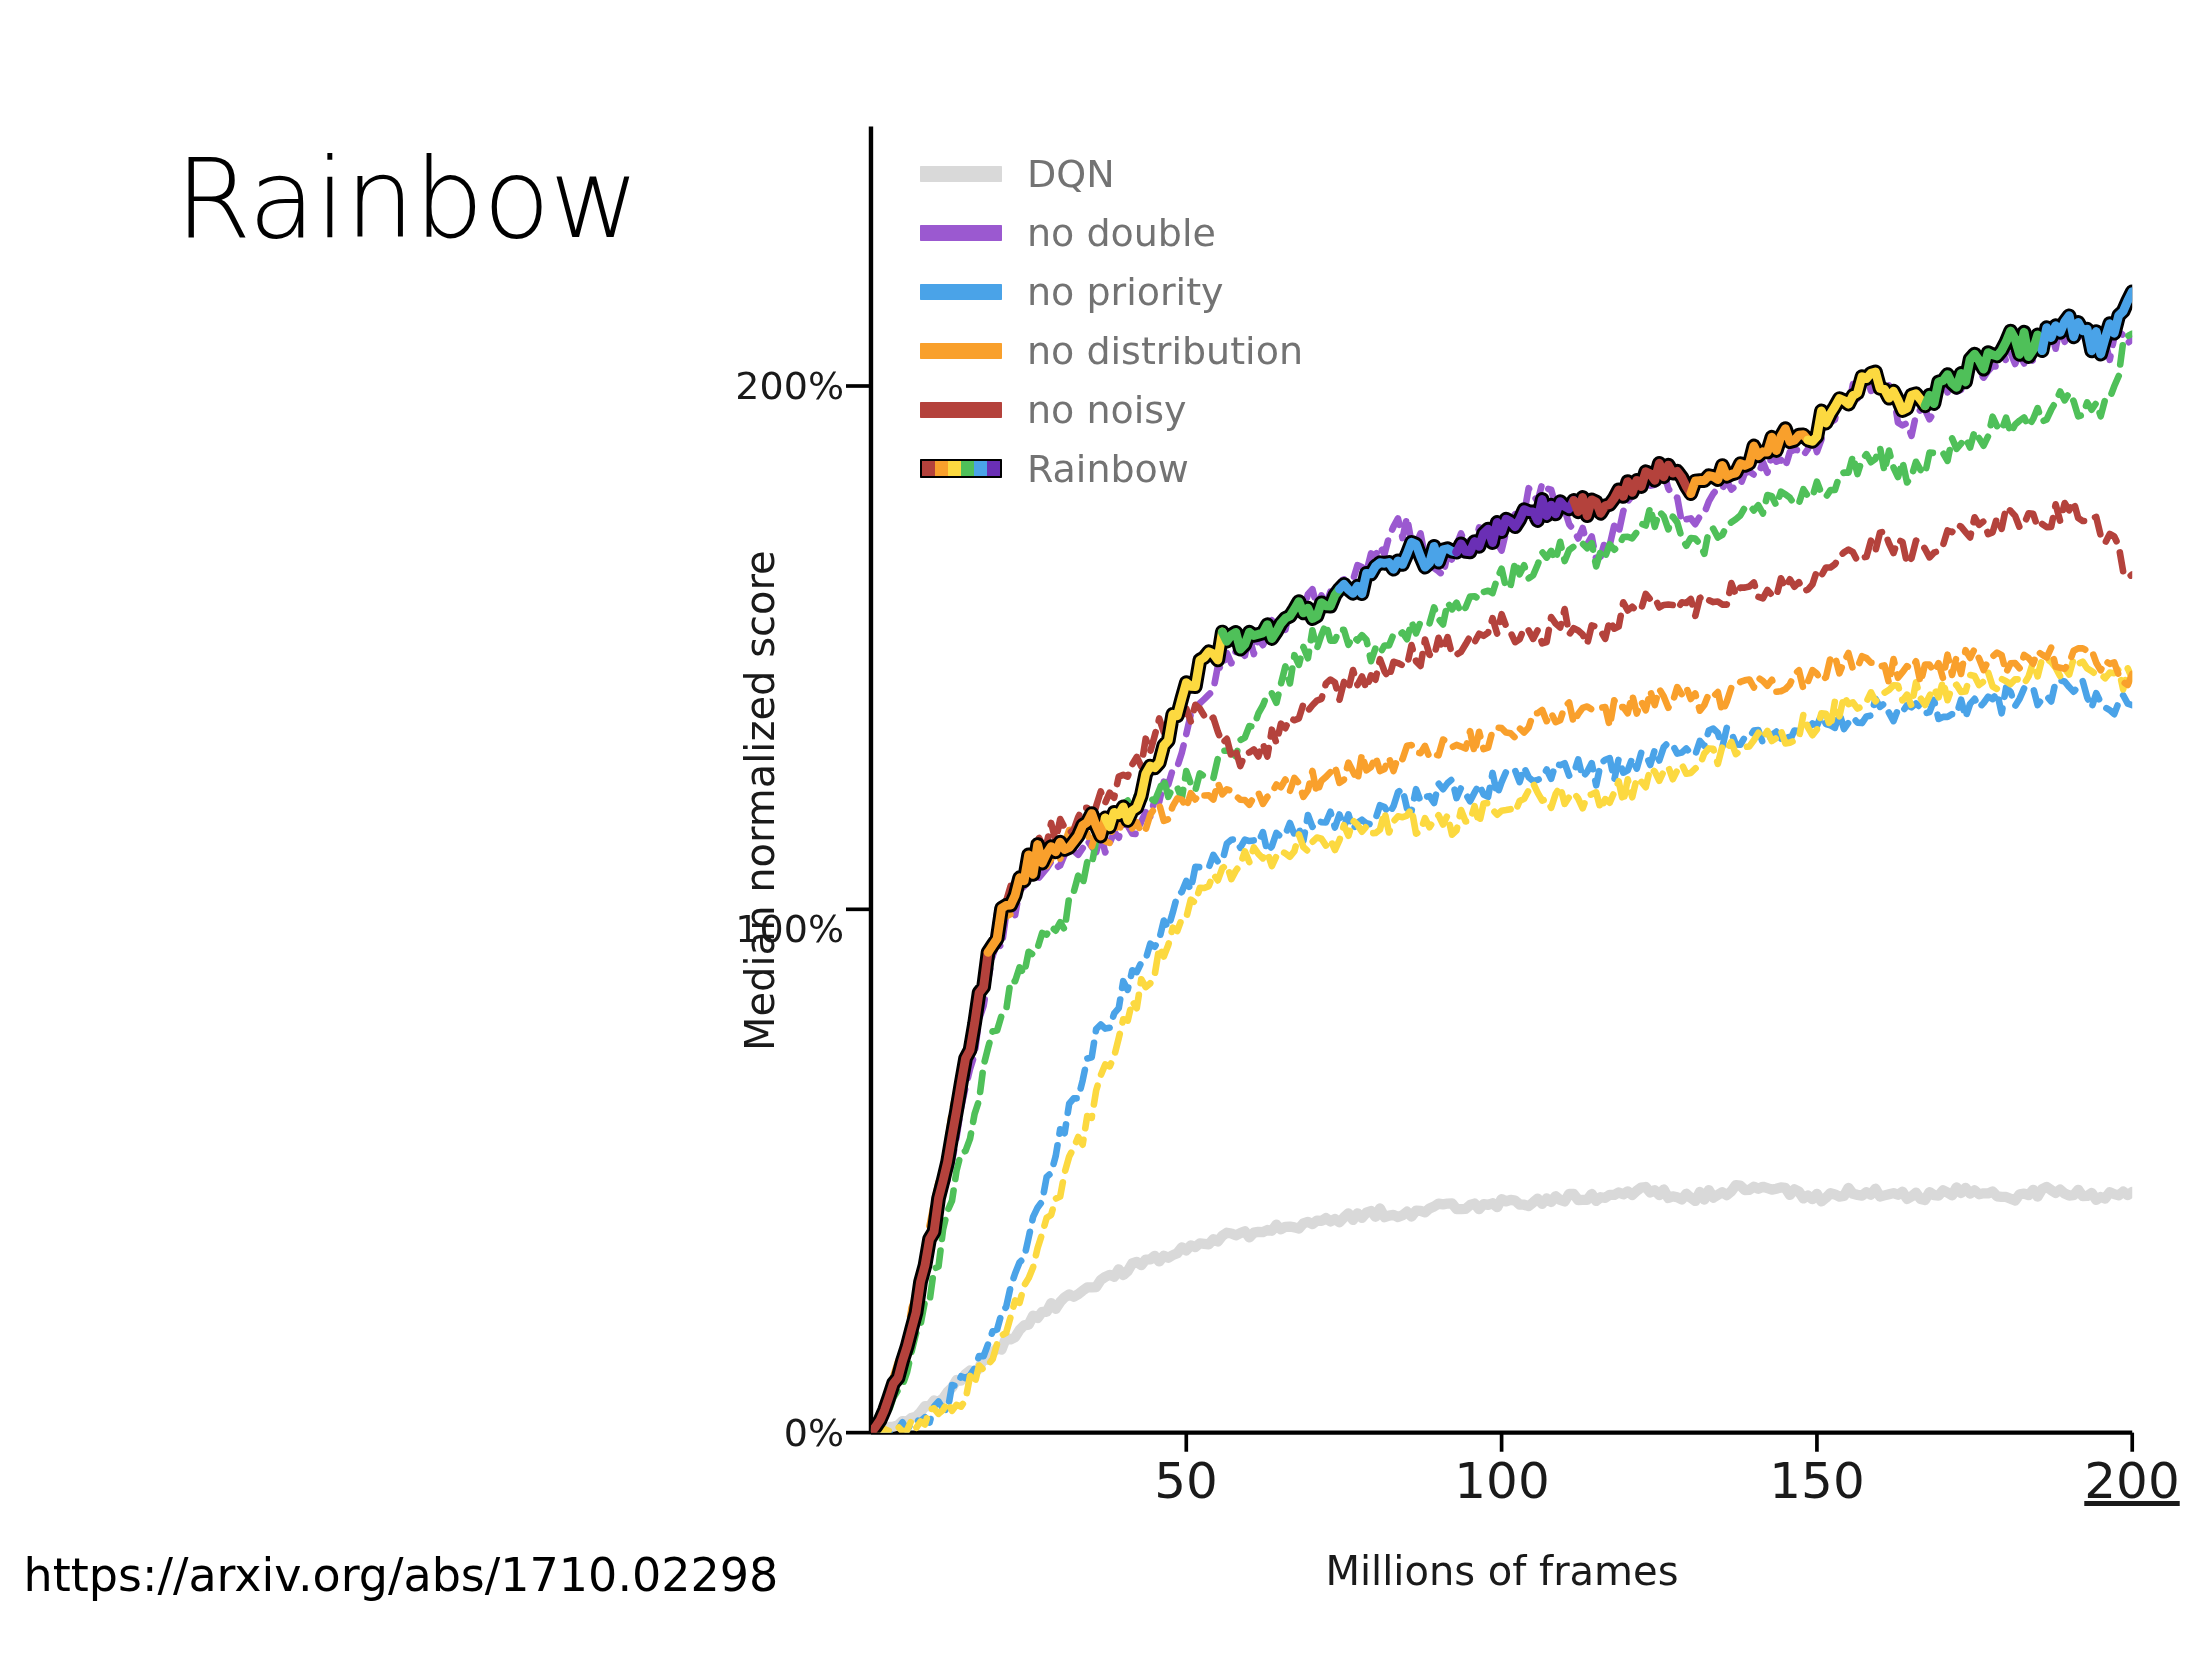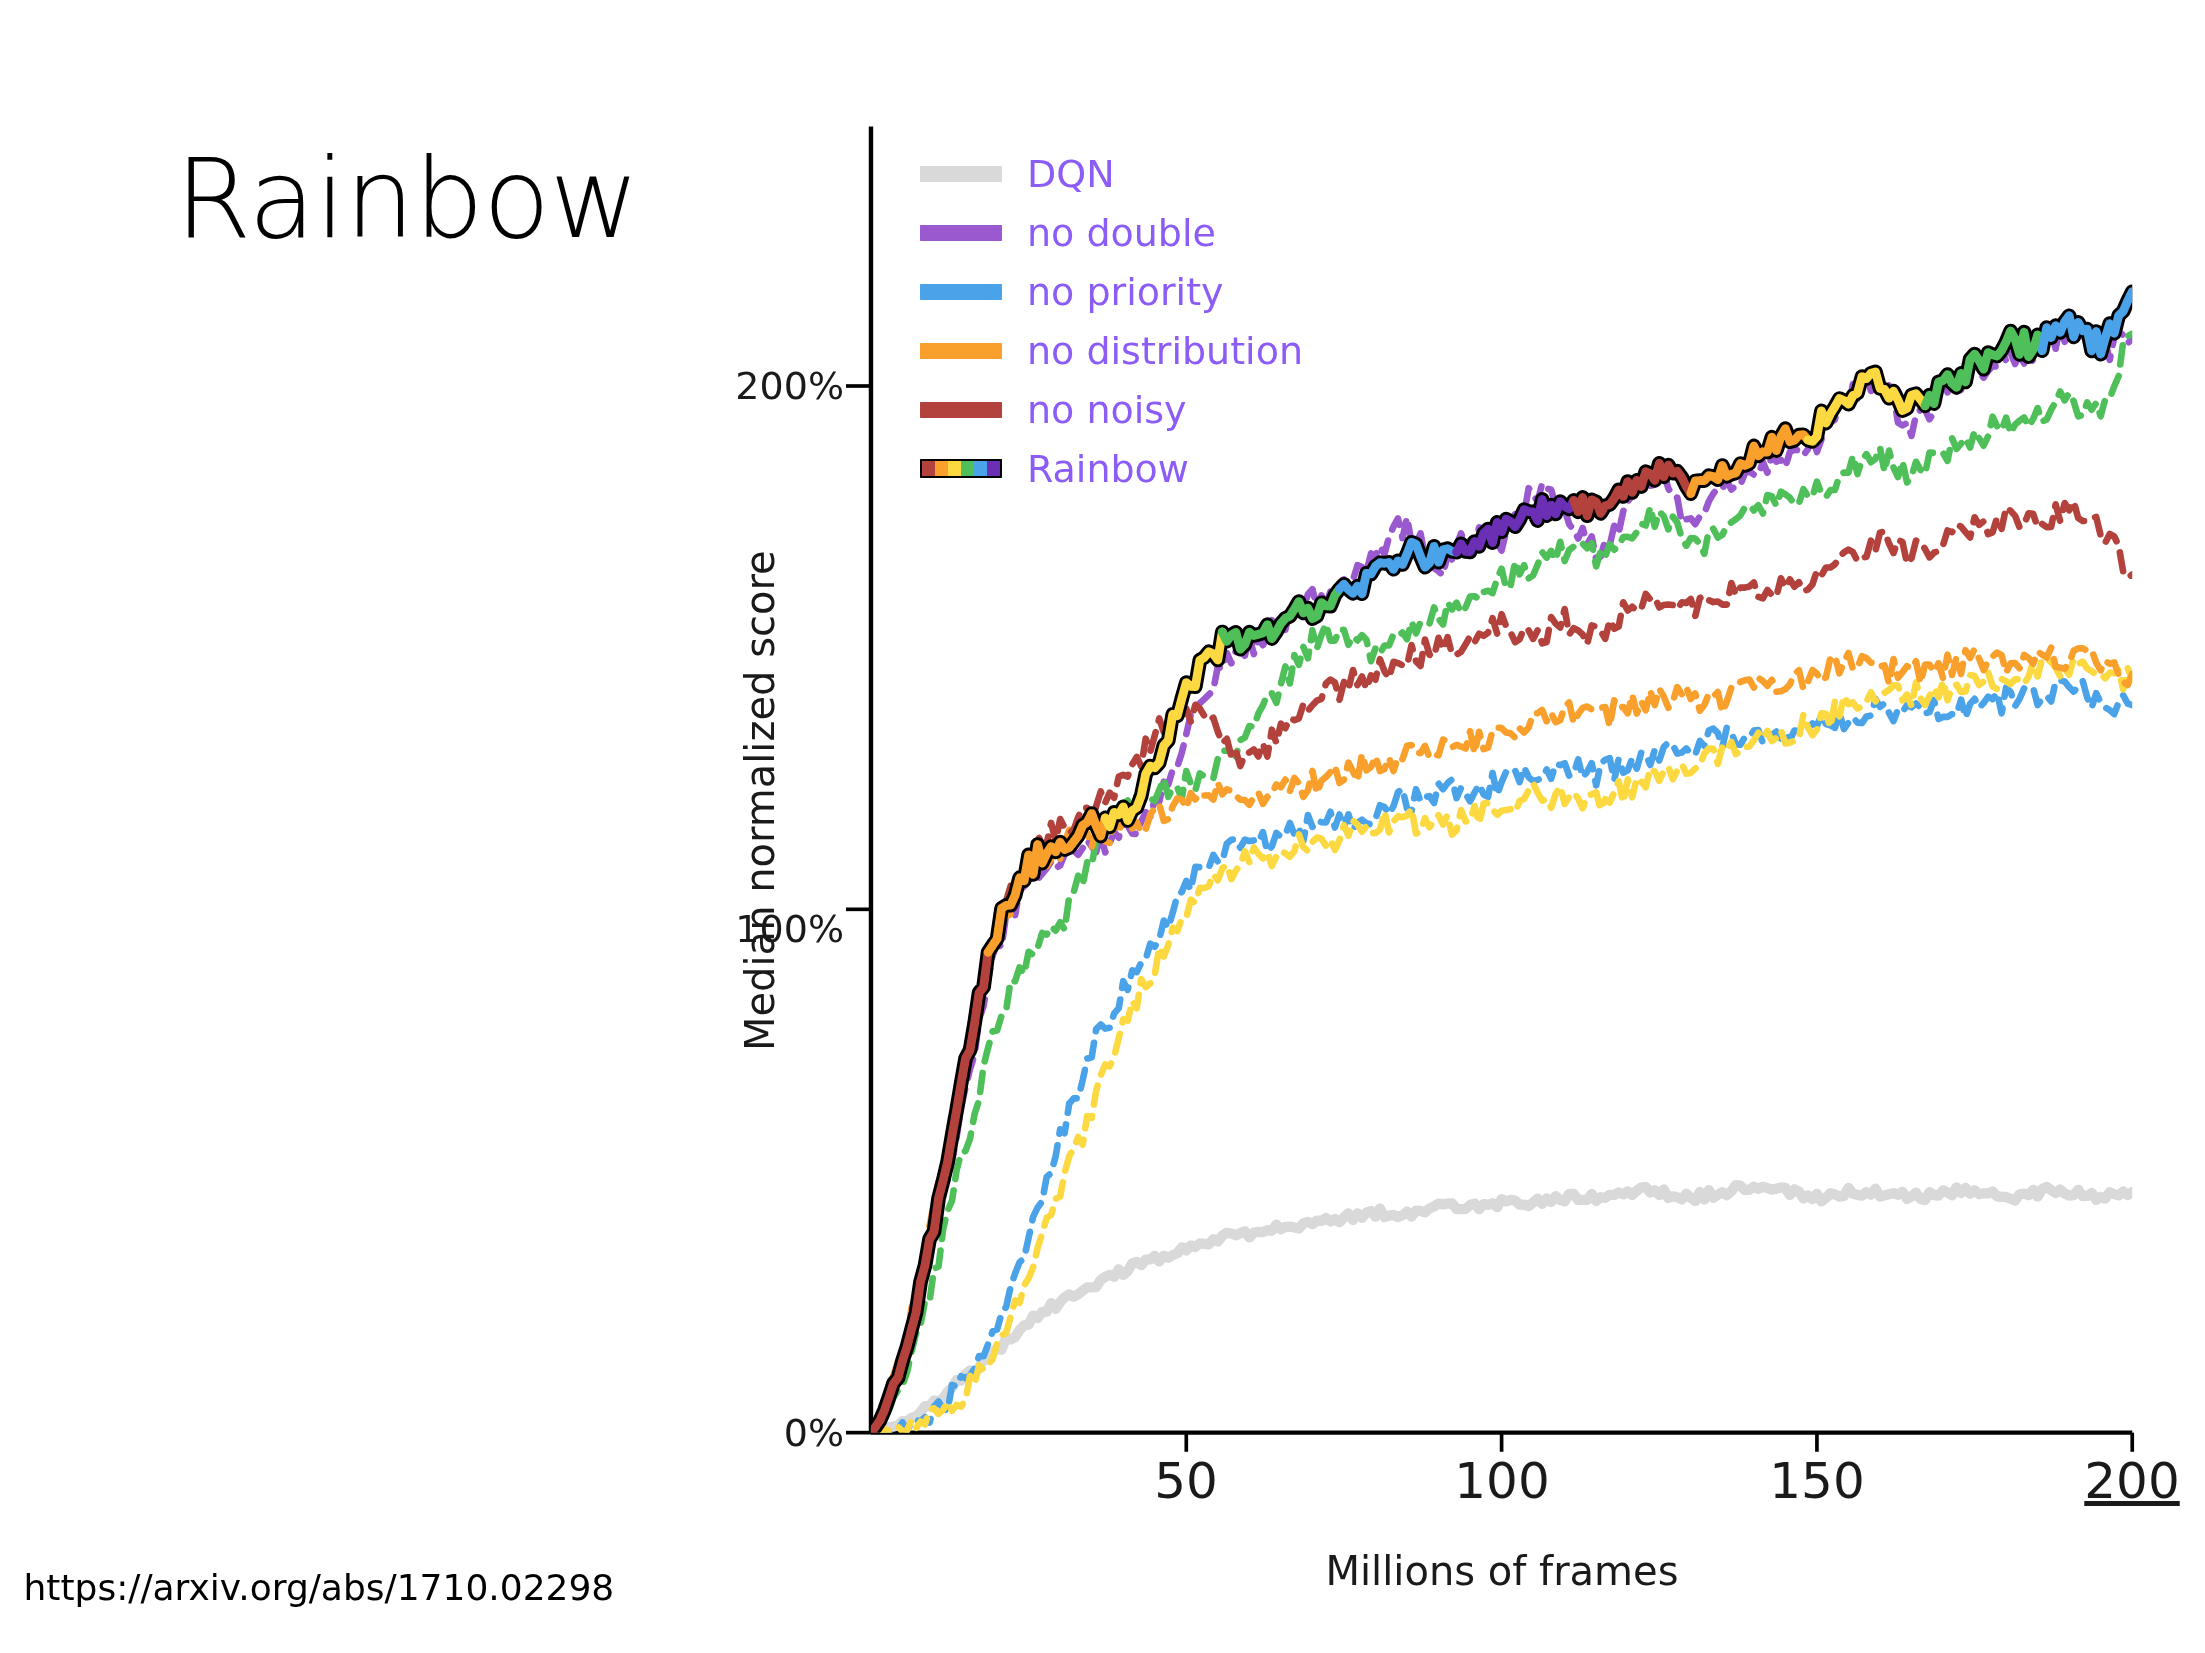--- a/index.html
+++ b/index.html
@@ -28,25 +28,24 @@
     line-height: 1;
     white-space: nowrap;
   }
 
   
   #source-url {
     position: absolute;
     left: 23.5px;
     top: 1548px;
     font-family: "DejaVu Sans", sans-serif;
-    font-size: 36px;
+    font-size: 46px;
     font-weight: 400;
     color: #000000;
     white-space: nowrap;
-    margin-top: 19px;
   }
 
   
   #figure {
     position: absolute;
     left: 0;
     top: 0;
     width: 2205px;
     height: 1654px;
   }
@@ -83,21 +82,21 @@
     display: flex;
   }
   .legend-swatch.rainbow > i {
     display: block;
     flex: 1 1 0;
     height: 100%;
   }
   .legend-label {
     font-family: "DejaVu Sans", sans-serif;
     font-size: 38px;
-    color: #8b5cf6;
+    color: #737373;
     white-space: nowrap;
     line-height: 1;
   }
 
   
   .tick-label-y {
     position: absolute;
     font-family: "DejaVu Sans", sans-serif;
     font-size: 38px;
     color: #1a1a1a;

